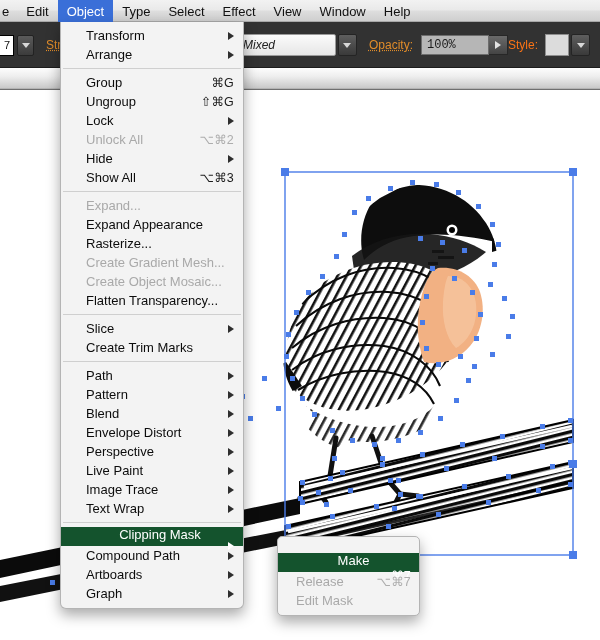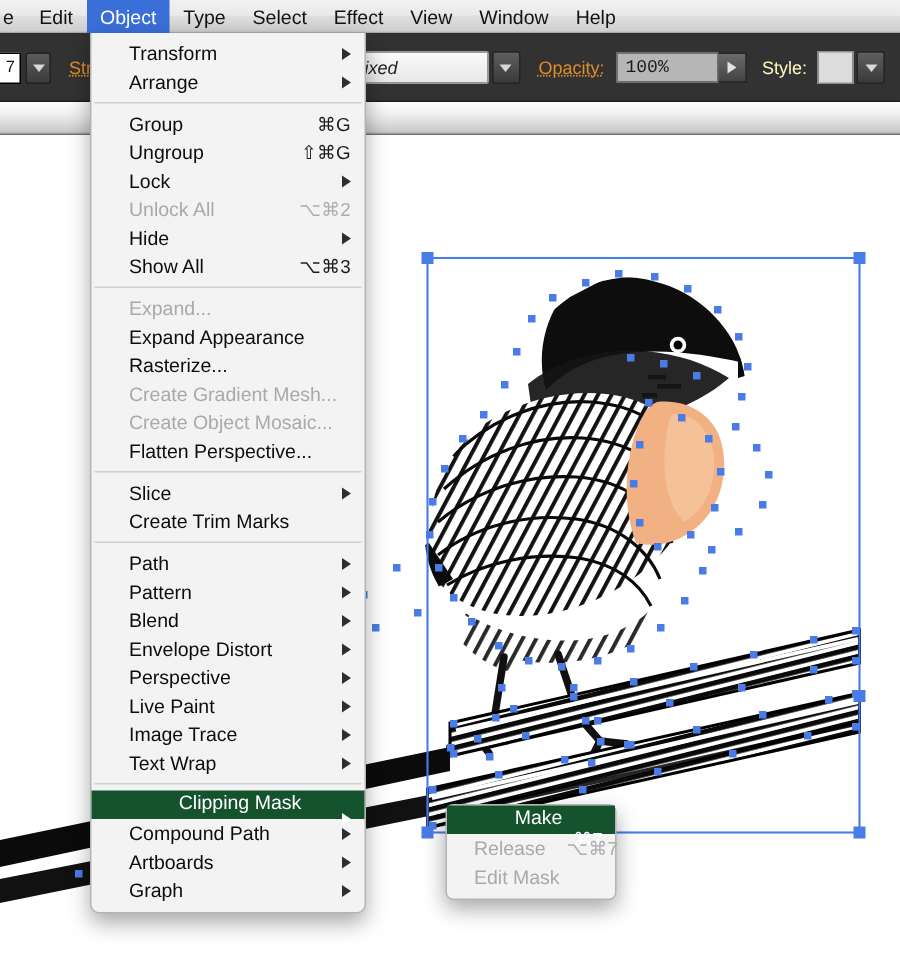--- a/index.html
+++ b/index.html
@@ -70,21 +70,21 @@
     display:flex; align-items:center; padding-left:5px;
     font-size:12px; color:#1a1a1a;
   }
   .tb-opacity-arrow {
     width:19px; height:20px;
     background:linear-gradient(to bottom,#6a6a6a,#444);
     border:1px solid #272727; border-left:none;
     display:flex; align-items:center; justify-content:center;
   }
   .caret-rt { width:0;height:0;border-top:4px solid transparent;border-bottom:4px solid transparent;border-left:6px solid #e2e2e2; }
-  .tb-label { font-size:12px; color:#fef9c3; margin-left:10px; white-space:nowrap; }
+  .tb-label { font-size:12px; color:#f97316; white-space:nowrap; }
   .tb-style-swatch {
     width:24px; height:22px; margin-left:7px;
     background:#dcdcdc; border:1px solid #8e8e8e;
   }
 
   
   #ruler {
     position:absolute; left:0; top:68px; width:600px; height:22px;
     background:linear-gradient(to bottom,#fdfdfd 0%,#eeeeee 40%,#c9c9c9 95%,#9f9f9f 100%);
     border-bottom:1px solid #6f6f6f;
@@ -131,29 +131,28 @@
     width:0;height:0;
     border-top:4.5px solid transparent;
     border-bottom:4.5px solid transparent;
     border-left:6px solid #2e2e2e;
   }
   .mi.sel .arrow { border-left-color:#ffffff; }
   .sep { height:1px; background:#cfcfcf; margin:4px 2px; }
 
   
   #submenu-clipping {
-    position:absolute; left:277px; top:536px; width:114px;
+    position:absolute; left:277px; top:536px; width:143px;
     background:#f3f3f3;
     border:1px solid #b4b4b4;
     border-radius:5px;
     box-shadow:0 6px 14px rgba(0,0,0,0.34);
-    padding:0 0 5px 0;
+    padding:16px 0 5px 0;
     font-size:13px; color:#0c0c0c;
     z-index:50;
-    margin-left:20px;
   }
   #submenu-clipping .mi { padding:0 8px 0 18px; }
 </style>
 </head>
 <body>
 
 <div id="menubar">
     <div class="mb-item clipped">e</div>
     <div class="mb-item">Edit</div>
     <div class="mb-item active">Object</div>
@@ -467,21 +466,21 @@
     <div class="mi">
       <span class="lbl">Rasterize...</span>
     </div>
     <div class="mi disabled">
       <span class="lbl">Create Gradient Mesh...</span>
     </div>
     <div class="mi disabled">
       <span class="lbl">Create Object Mosaic...</span>
     </div>
     <div class="mi">
-      <span class="lbl">Flatten Perspective...</span>
+      <span class="lbl">Flatten Transparency...</span>
     </div>
     <div class="sep"></div>
     <div class="mi">
       <span class="lbl">Slice</span>
       <span class="arrow"></span>
     </div>
     <div class="mi">
       <span class="lbl">Create Trim Marks</span>
     </div>
     <div class="sep"></div>

